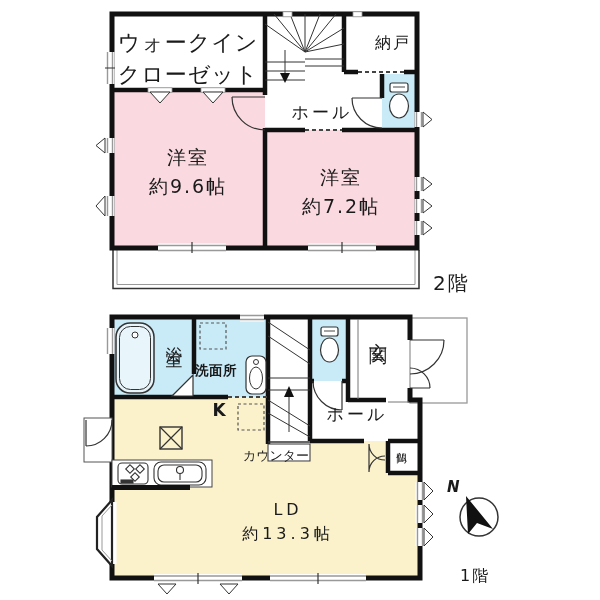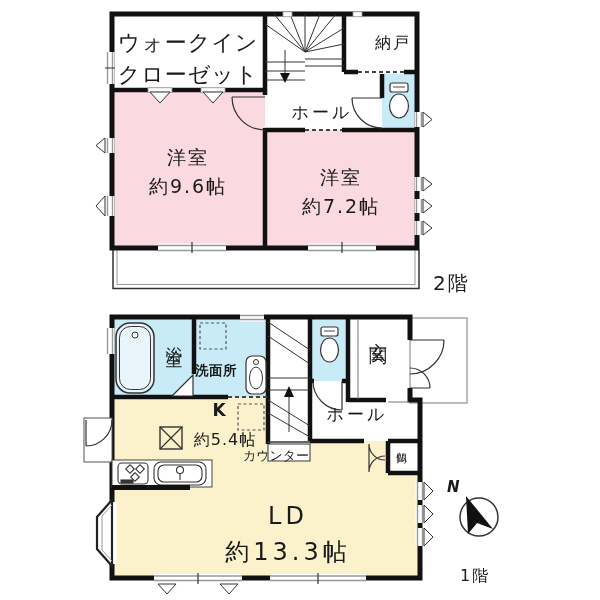--- a/index.html
+++ b/index.html
@@ -18,21 +18,21 @@
   .f2-balcony{left:263px;top:258px;font-size:19px;letter-spacing:4px;}
   .f2-floor{left:433px;top:268px;font-size:20px;letter-spacing:2px;}
   .f1-bath{left:161px;top:333px;font-size:17px;letter-spacing:4px;}
   .f1-wash{left:216px;top:360px;font-size:13.5px;letter-spacing:0.5px;font-weight:bold;}
   .f1-entrance{left:365px;top:328px;font-size:18px;letter-spacing:5px;}
   .f1-hall{left:357px;top:402px;font-size:17px;letter-spacing:3px;}
   .f1-k{left:219px;top:398px;font-size:17px;font-weight:bold;}
   .f1-ksize{left:225px;top:428px;font-size:16px;letter-spacing:1px;}
   .f1-counter{left:276px;top:447px;font-size:13px;font-family:Liberation Mono, monospace;}
   .f1-butsuma{left:396px;top:444px;font-size:10.5px;line-height:1.15;letter-spacing:1px;}
-  .f1-ld{left:288px;top:498px;font-size:24px;letter-spacing:4px;line-height:1.5;}
+  .f1-ld{left:288px;top:498px;font-size:16px;letter-spacing:4px;line-height:1.5;}
   .f1-floor{left:460px;top:564px;font-size:16px;letter-spacing:2px;}
   .f1-north{left:447px;top:476px;font-size:15px;font-weight:bold;font-style:italic;
             transform:rotate(-28deg);}
 </style>
 </head>
 <body>
 
 <div id="canvas">
 <svg id="plan-svg" width="600" height="600" viewBox="0 0 600 600">
 
@@ -270,20 +270,19 @@
 約9.6帖</div>
 <div class="lbl f2-b2">洋室
 約7.2帖</div>
 <div class="lbl raw f2-floor">2階</div>
 
 <div class="lbl v f1-bath">浴室</div>
 <div class="lbl f1-wash">洗面所</div>
 <div class="lbl v f1-entrance">玄関</div>
 <div class="lbl f1-hall">ホール</div>
 <div class="lbl f1-k">K</div>
-<div class="lbl f1-ksize">約5.4帖</div>
 <div class="lbl f1-counter">カウンター</div>
 <div class="lbl v f1-butsuma">仏間</div>
 <div class="lbl f1-ld">LD
 約13.3帖</div>
 <div class="lbl raw f1-floor">1階</div>
 <div class="lbl raw f1-north">N</div>
 </div>
 
 </body></html>

